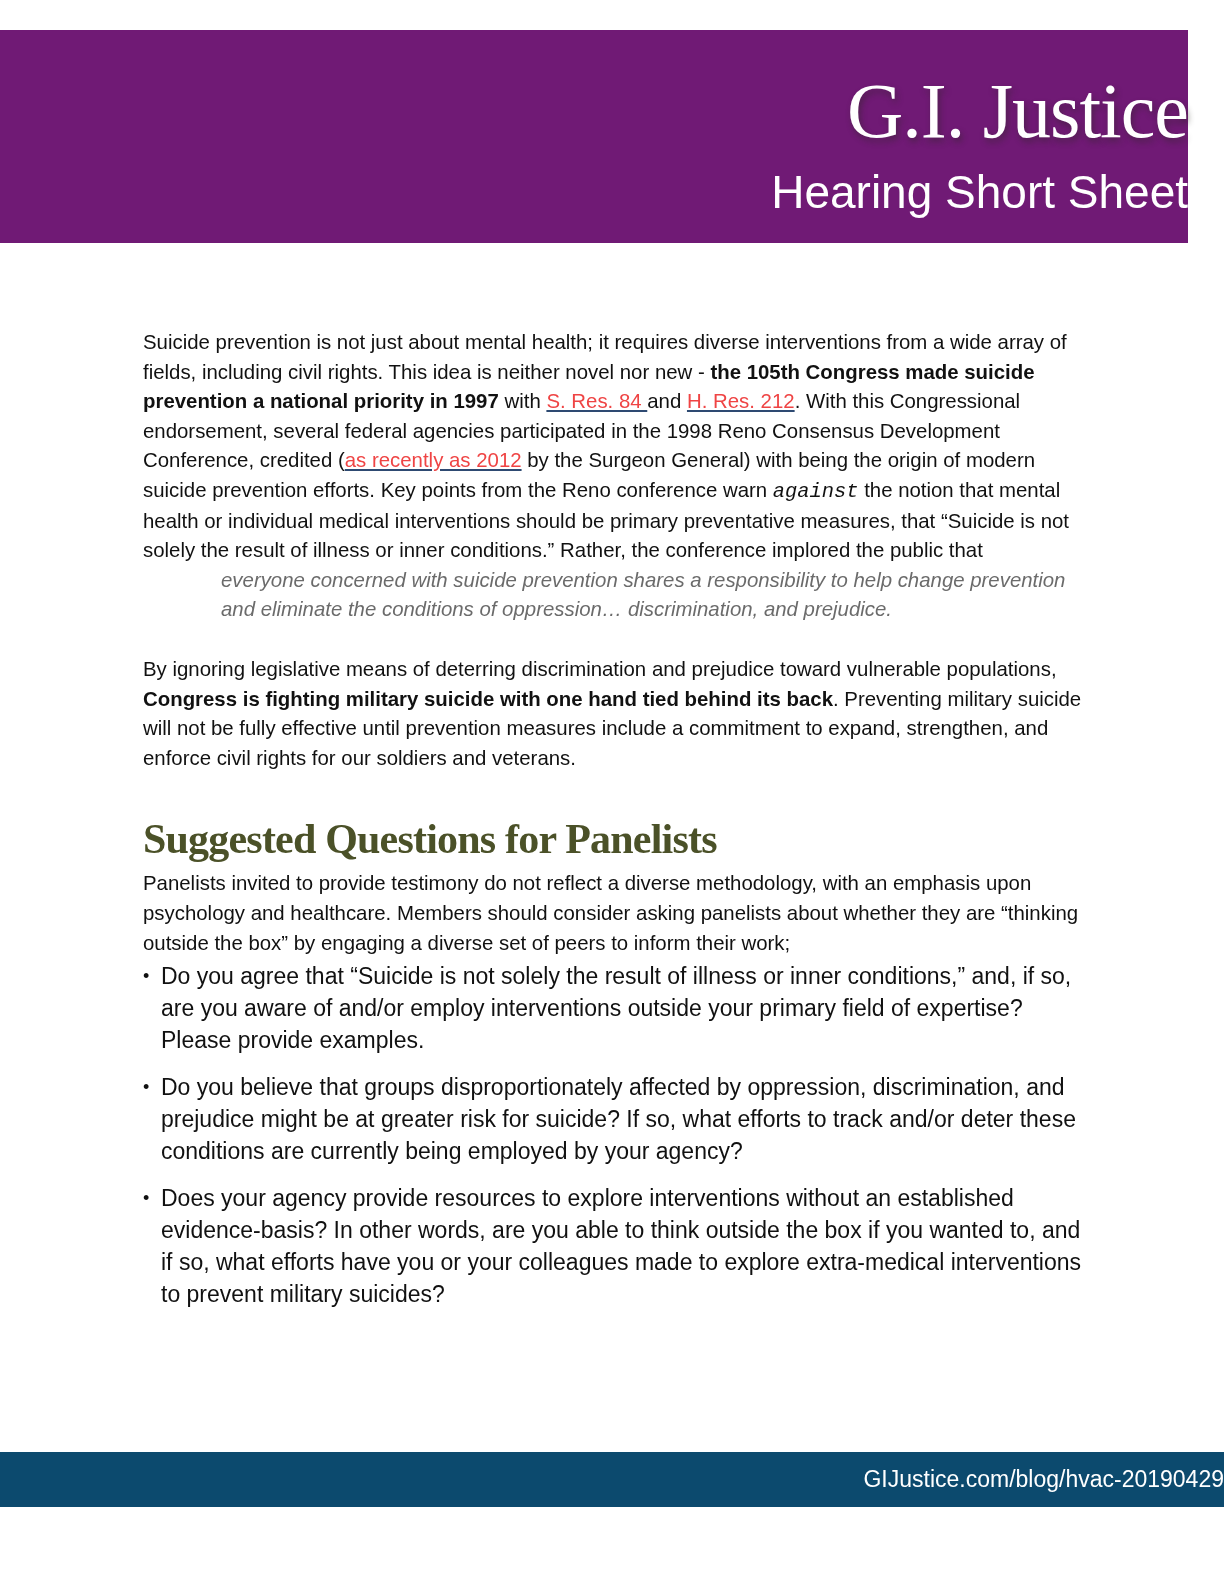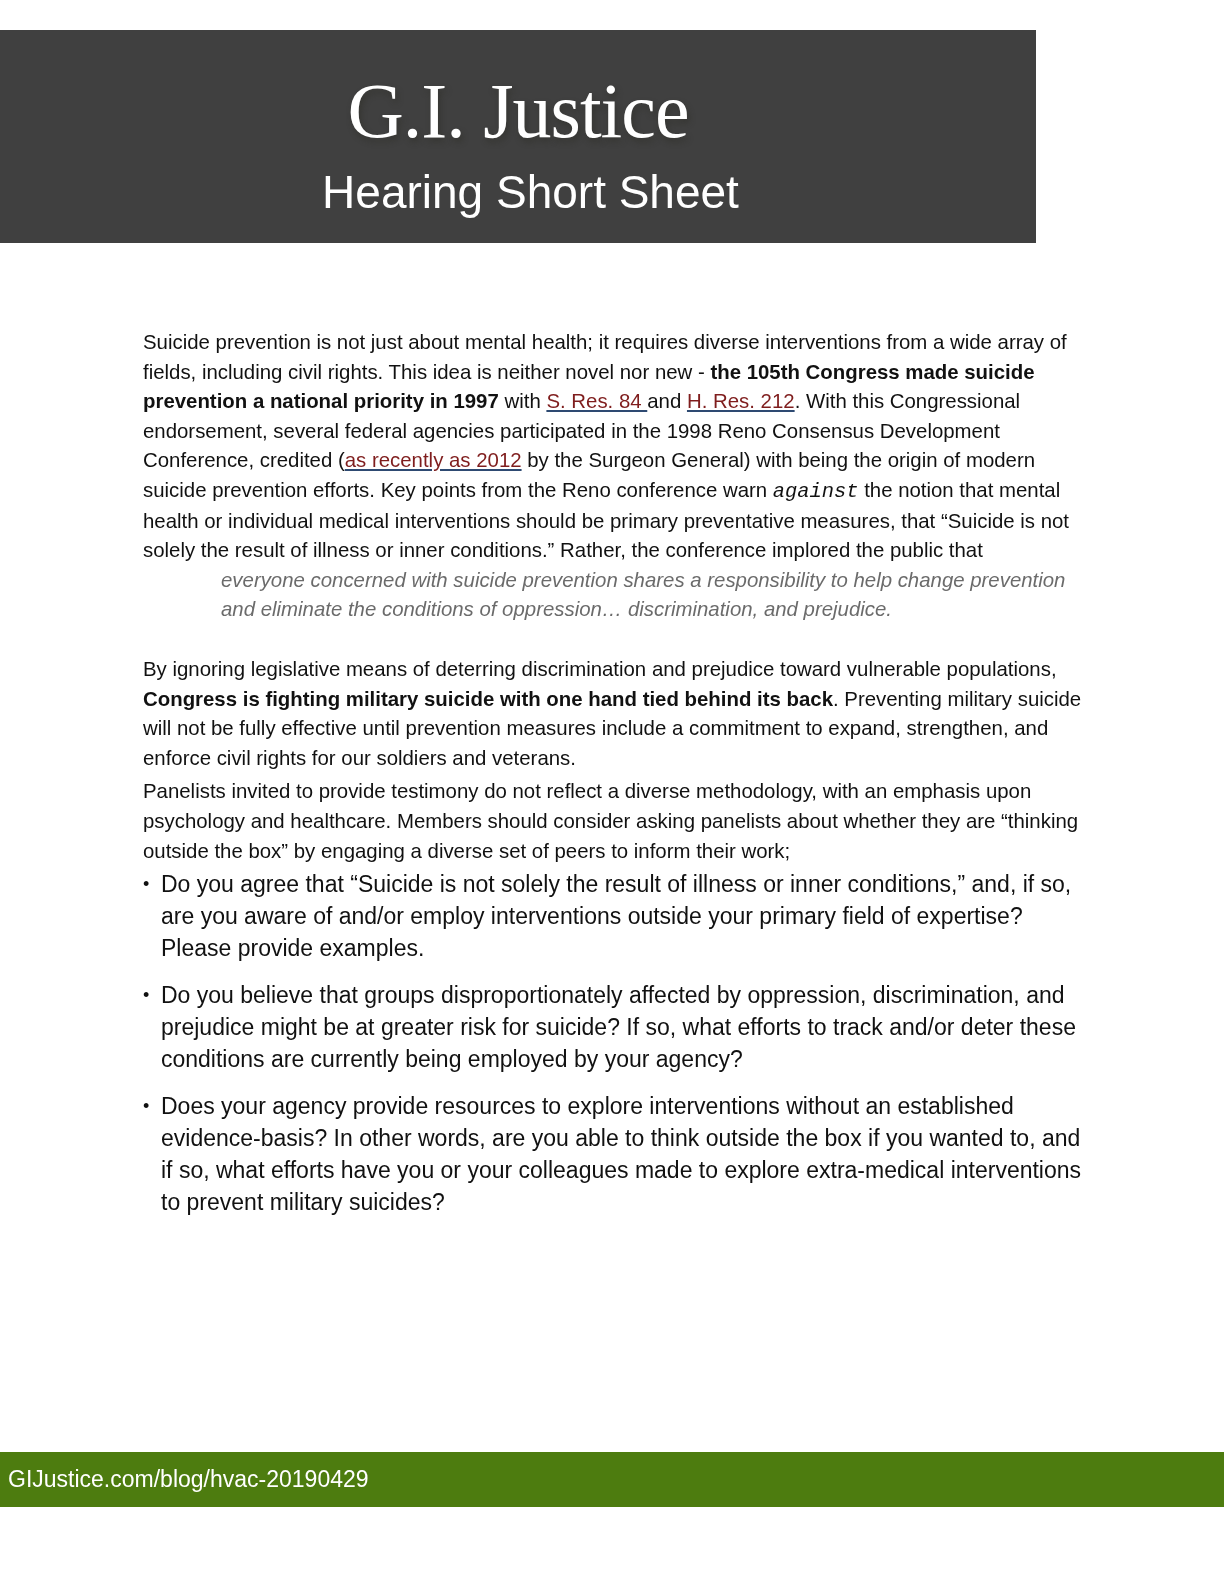--- a/index.html
+++ b/index.html
@@ -1,21 +1,21 @@
 <!DOCTYPE html>
 <html><head>
 <meta charset="utf-8">
 <style>
   * { margin: 0; padding: 0; box-sizing: border-box; }
   html, body { width: 1224px; height: 1584px; background: #ffffff; }
   body { position: relative; font-family: "Liberation Sans", "DejaVu Sans", sans-serif; color: #111111; }
 
   .header-band {
-    position: absolute; left: 0; top: 30px; width: 1036px; height: 213px;
-    background: #404040; text-align: center;
+    position: absolute; left: 0; top: 30px; width: 1188px; height: 213px;
+    background: #701a75; text-align: right;
   }
   .brand-title {
     position: absolute; left: 0; width: 100%; top: 36px;
     font-family: "Liberation Serif", "DejaVu Serif", serif;
     font-size: 78px; line-height: 90px; color: #ffffff; letter-spacing: -1px;
     text-shadow: 2px 4px 6px rgba(40,40,30,0.45);
   }
   .brand-subtitle {
     position: absolute; left: 0; width: 100%; top: 134px;
     font-size: 46px; line-height: 56px; color: #ffffff; font-weight: normal; padding-left: 25px;
@@ -30,21 +30,21 @@
   }
   .doc-subtitle {
     font-size: 30px; line-height: 40px; color: #4b5128; margin-top: -2px;
   }
 
   .para {
     font-size: 20.4px; line-height: 29.6px; color: #111111;
   }
   .para b { font-weight: bold; }
   .para i { font-style: italic; font-family: Liberation Mono, monospace; }
-  .para a { color: #7f1d1d; text-decoration: underline; text-decoration-color: #2e4a72; }
+  .para a { color: #ef4444; text-decoration: underline; text-decoration-color: #2e4a72; }
   .p1 { margin-top: 42px; }
   .blockquote {
     font-size: 20.4px; line-height: 29.6px; color: #6b6b6b; font-style: italic;
     margin-left: 78px;
   }
   .p2 { margin-top: 30px; }
 
   .section-heading {
     font-family: "Liberation Serif", "DejaVu Serif", serif;
     font-size: 42px; line-height: 52px; color: #4b5128; letter-spacing: -0.8px;
@@ -57,21 +57,21 @@
     position: relative; padding-left: 18px;
     font-size: 23px; line-height: 32px; color: #111111;
     margin-bottom: 15px;
   }
   .bullet {
     position: absolute; left: 0; top: 0; font-size: 18px; line-height: 32px;
   }
 
   .footer-band {
     position: absolute; left: 0; top: 1452px; width: 1224px; height: 55px;
-    background: #4d7c0f; text-align: left; padding-left: 8px;
+    background: #0c4a6e; text-align: right;
   }
   .footer-url {
     font-size: 23px; line-height: 55px; color: #ffffff;
   }
 </style>
 </head>
 <body>
 
 <header class="header-band">
   <div class="brand-title">G.I. Justice</div>
@@ -79,20 +79,21 @@
 </header>
 
 <main class="content">
 
   <p class="para p1"><span>Suicide prevention is not just about mental health; it requires diverse interventions from a wide array of fields, including civil rights. This idea is neither novel nor new - </span><b>the 105th Congress made suicide prevention a national priority in 1997</b><span> with </span><a href="#">S. Res. 84 </a><span>and </span><a href="#">H. Res. 212</a><span>. With this Congressional endorsement, several federal agencies participated in the 1998 Reno Consensus Development Conference, credited (</span><a href="#">as recently as 2012</a><span> by the Surgeon General) with being the origin of modern suicide prevention efforts. Key points from the Reno conference warn </span><i>against</i><span> the notion that mental health or individual medical interventions should be primary preventative measures, that “Suicide is not solely the result of illness or inner conditions.” Rather, the conference implored the public that</span></p>
 
   <blockquote class="blockquote">everyone concerned with suicide prevention shares a responsibility to help change prevention and eliminate the conditions of oppression… discrimination, and prejudice.</blockquote>
 
   <p class="para p2"><span>By ignoring legislative means of deterring discrimination and prejudice toward vulnerable populations, </span><b>Congress is fighting military suicide with one hand tied behind its back</b><span>. Preventing military suicide will not be fully effective until prevention measures include a commitment to expand, strengthen, and enforce civil rights for our soldiers and veterans.</span></p>
 
+  <h2 class="section-heading">Suggested Questions for Panelists</h2>
   <p class="para intro">Panelists invited to provide testimony do not reflect a diverse methodology, with an emphasis upon psychology and healthcare. Members should consider asking panelists about whether they are “thinking outside the box” by engaging a diverse set of peers to inform their work;</p>
 
   <ul class="questions">
     <li class="question">
       <span class="bullet">•</span>
       <span>Do you agree that “Suicide is not solely the result of illness or inner conditions,” and, if so, are you aware of and/or employ interventions outside your primary field of expertise? Please provide examples.</span>
     </li>
     <li class="question">
       <span class="bullet">•</span>
       <span>Do you believe that groups disproportionately affected by oppression, discrimination, and prejudice might be at greater risk for suicide? If so, what efforts to track and/or deter these conditions are currently being employed by your agency?</span>

